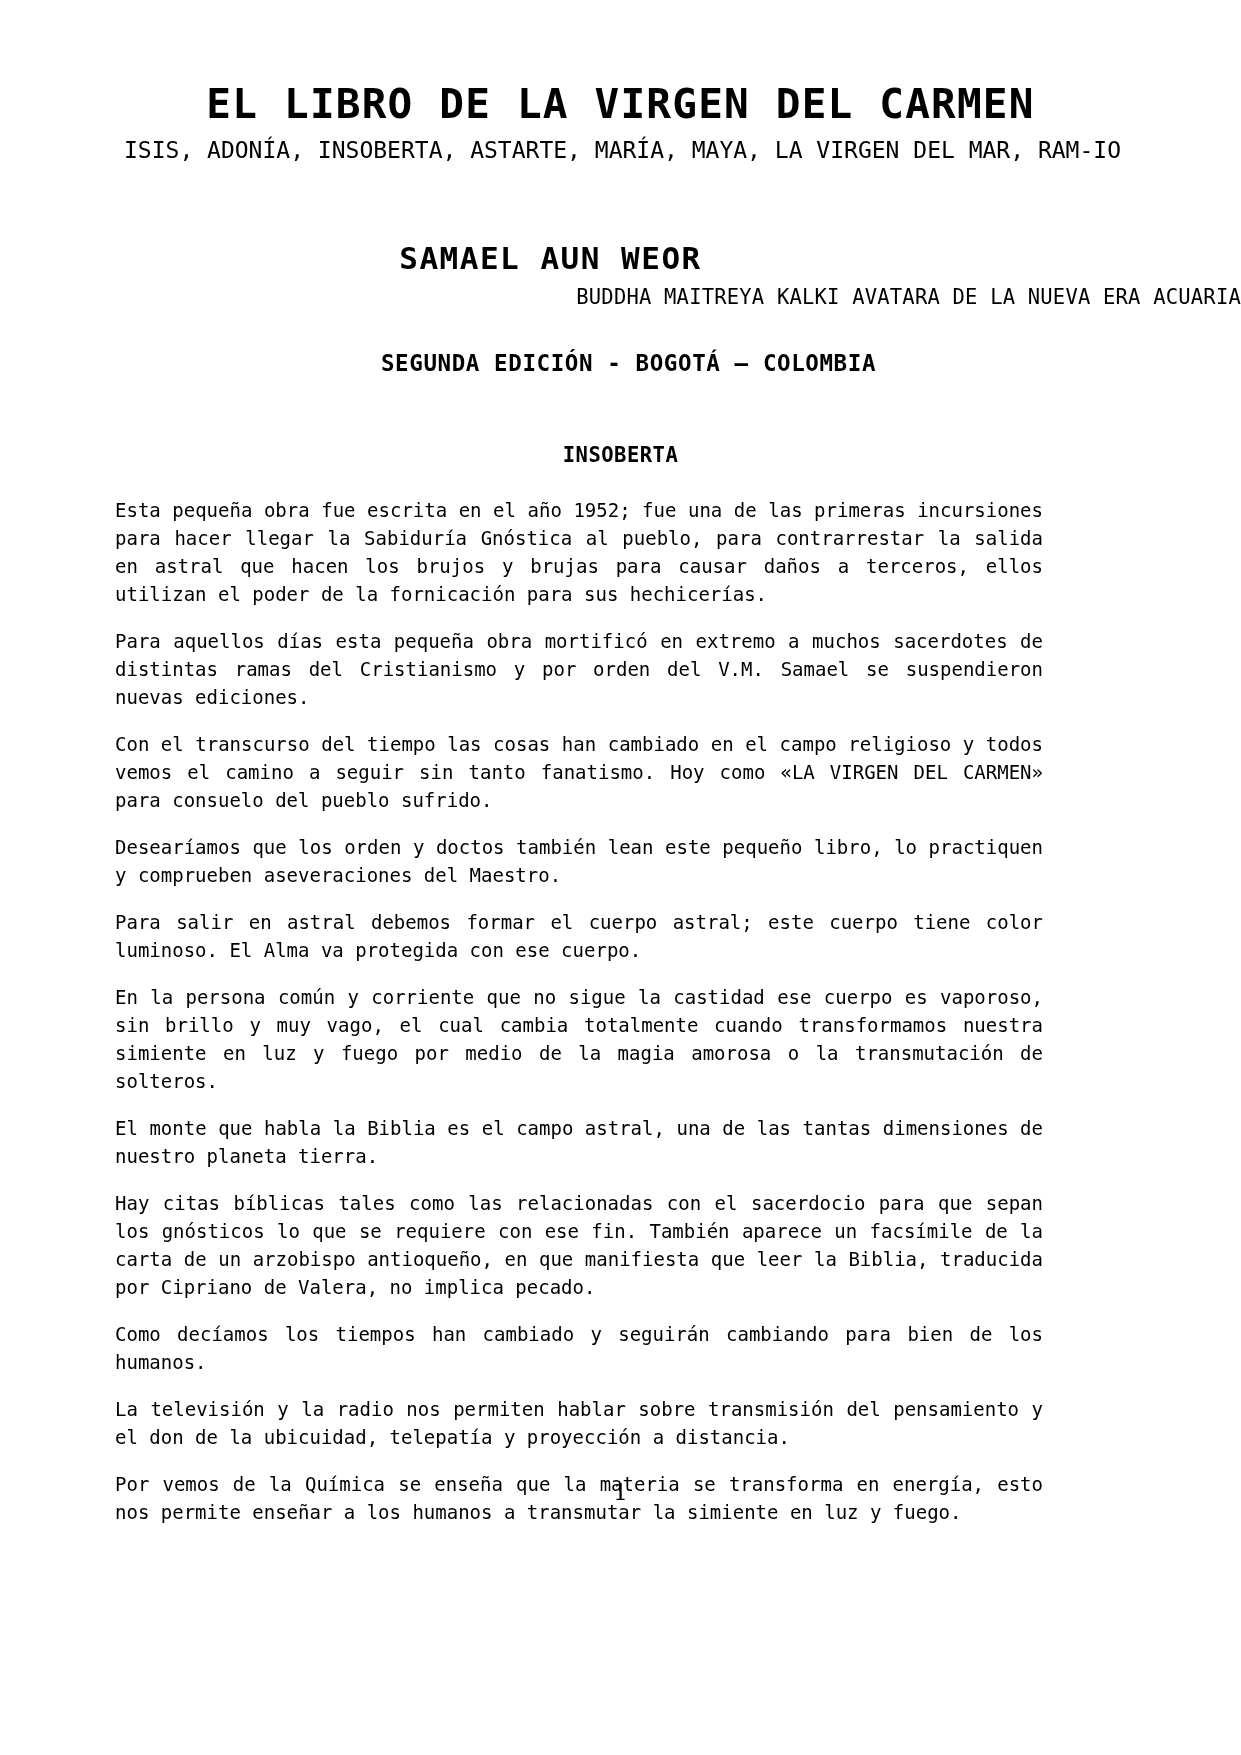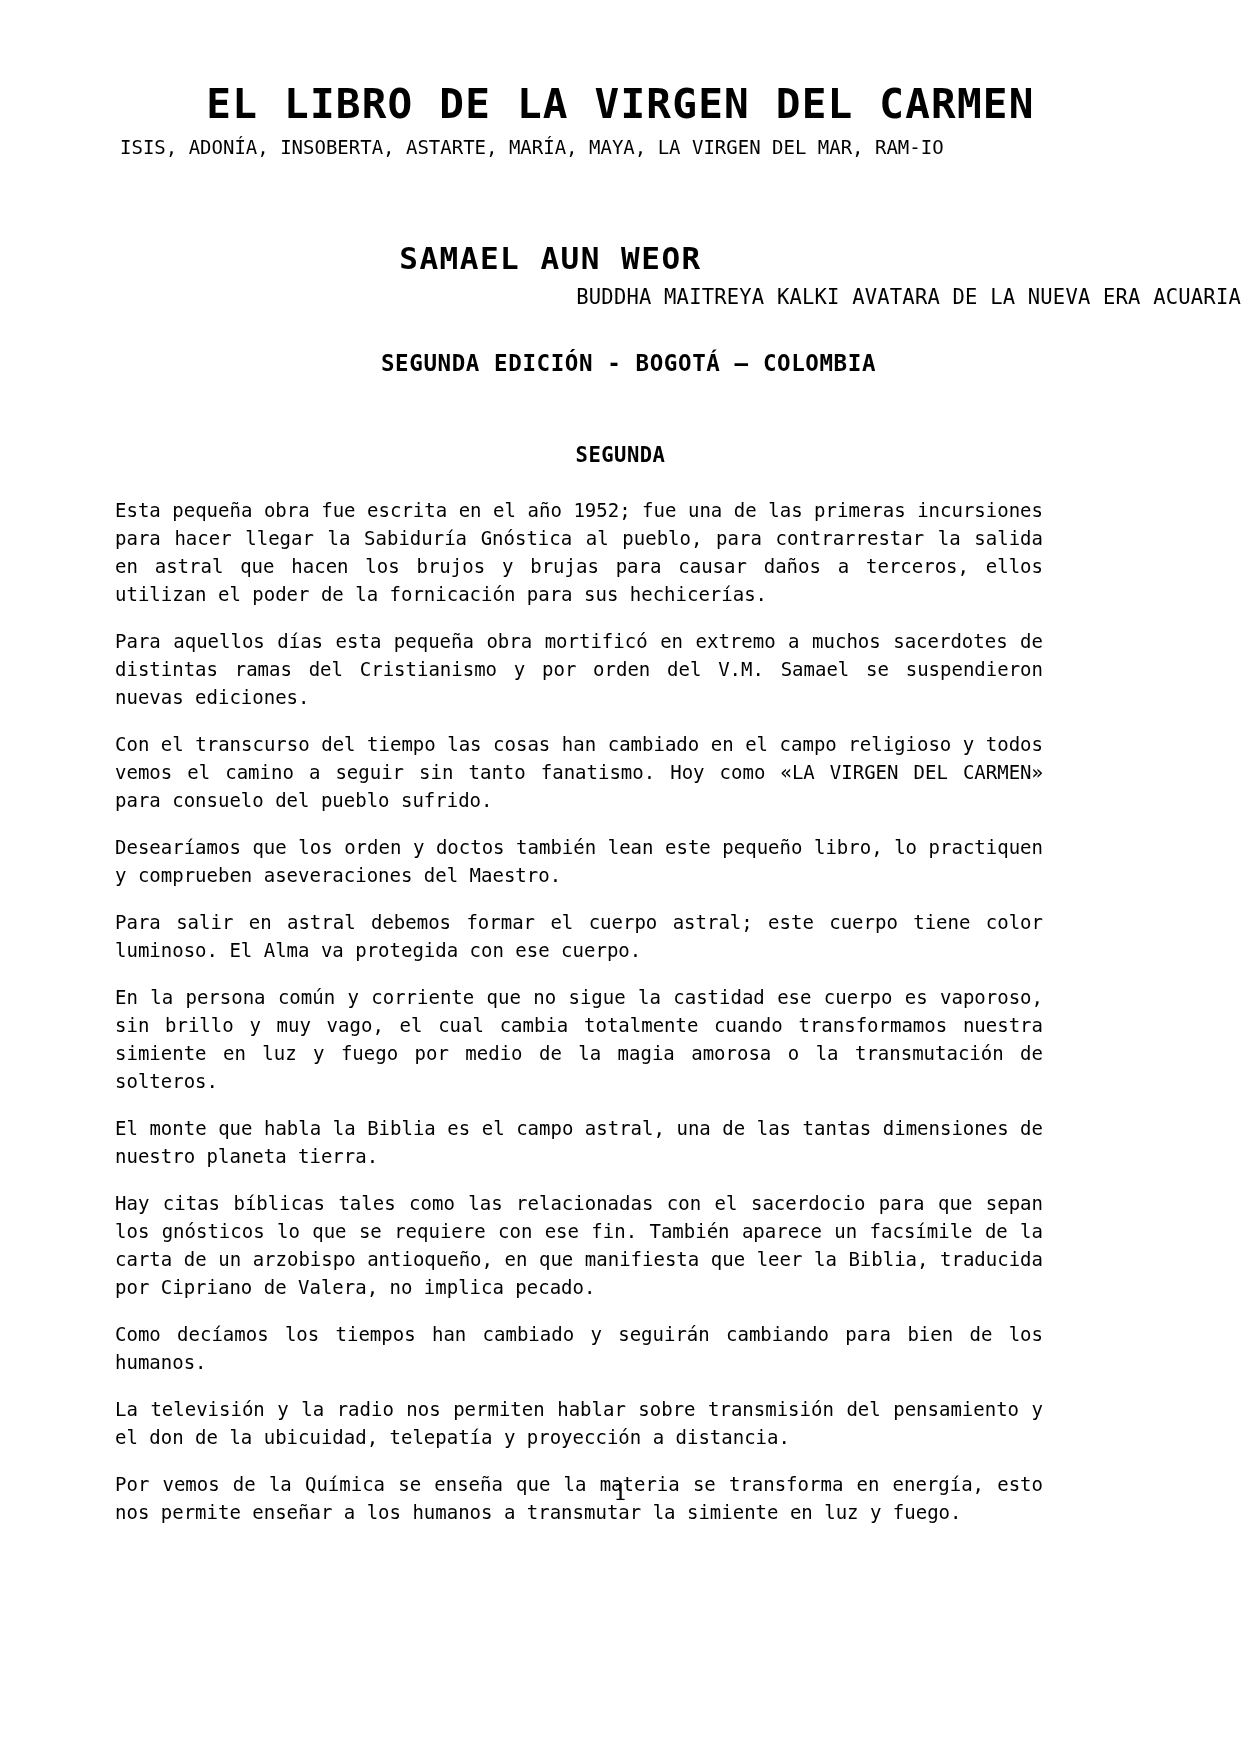--- a/index.html
+++ b/index.html
@@ -42,22 +42,22 @@
     letter-spacing: 1.2px;
     line-height: 1.15;
     white-space: nowrap;
   }
 
   .title-sub {
     position: absolute;
     top: 134px;
     left: 120px;
     width: 1001px;
-    text-align: left;
-    font-size: 19px;
+    text-align: right;
+    font-size: 23px;
     line-height: 1.42;
     letter-spacing: 0px;
     font-weight: normal;
   }
 
   .author {
     position: absolute;
     top: 240px;
     left: 0;
     width: 1101px;
@@ -143,21 +143,21 @@
   <h1 class="title-main">EL LIBRO DE LA VIRGEN DEL CARMEN</h1>
 
   <div class="title-sub">ISIS, ADONÍA, INSOBERTA, ASTARTE, MARÍA, MAYA, LA VIRGEN DEL MAR, RAM-IO</div>
 
   <div class="author">SAMAEL AUN WEOR</div>
 
   <div class="author-epithet">BUDDHA MAITREYA KALKI AVATARA DE LA NUEVA ERA ACUARIA</div>
 
   <div class="edition">SEGUNDA EDICIÓN - BOGOTÁ – COLOMBIA</div>
 
-  <div class="section-heading">SEGUNDA</div>
+  <div class="section-heading">INSOBERTA</div>
 
   <div class="body-text">
     <p>Esta pequeña obra fue escrita en el año 1952; fue una de las primeras incursiones para hacer llegar la Sabiduría Gnóstica al pueblo, para contrarrestar la salida en astral que hacen los brujos y brujas para causar daños a terceros, ellos utilizan el poder de la fornicación para sus hechicerías.</p>
     <p>Para aquellos días esta pequeña obra mortificó en extremo a muchos sacerdotes de distintas ramas del Cristianismo y por orden del V.M. Samael se suspendieron nuevas ediciones.</p>
     <p>Con el transcurso del tiempo las cosas han cambiado en el campo religioso y todos vemos el camino a seguir sin tanto fanatismo. Hoy como «LA VIRGEN DEL CARMEN» para consuelo del pueblo sufrido.</p>
     <p>Desearíamos que los orden y doctos también lean este pequeño libro, lo practiquen y comprueben aseveraciones del Maestro.</p>
     <p>Para salir en astral debemos formar el cuerpo astral; este cuerpo tiene color luminoso. El Alma va protegida con ese cuerpo.</p>
     <p>En la persona común y corriente que no sigue la castidad ese cuerpo es vaporoso, sin brillo y muy vago, el cual cambia totalmente cuando transformamos nuestra simiente en luz y fuego por medio de la magia amorosa o la transmutación de solteros.</p>
     <p>El monte que habla la Biblia es el campo astral, una de las tantas dimensiones de nuestro planeta tierra.</p>
     <p>Hay citas bíblicas tales como las relacionadas con el sacerdocio para que sepan los gnósticos lo que se requiere con ese fin. También aparece un facsímile de la carta de un arzobispo antioqueño, en que manifiesta que leer la Biblia, traducida por Cipriano de Valera, no implica pecado.</p>

